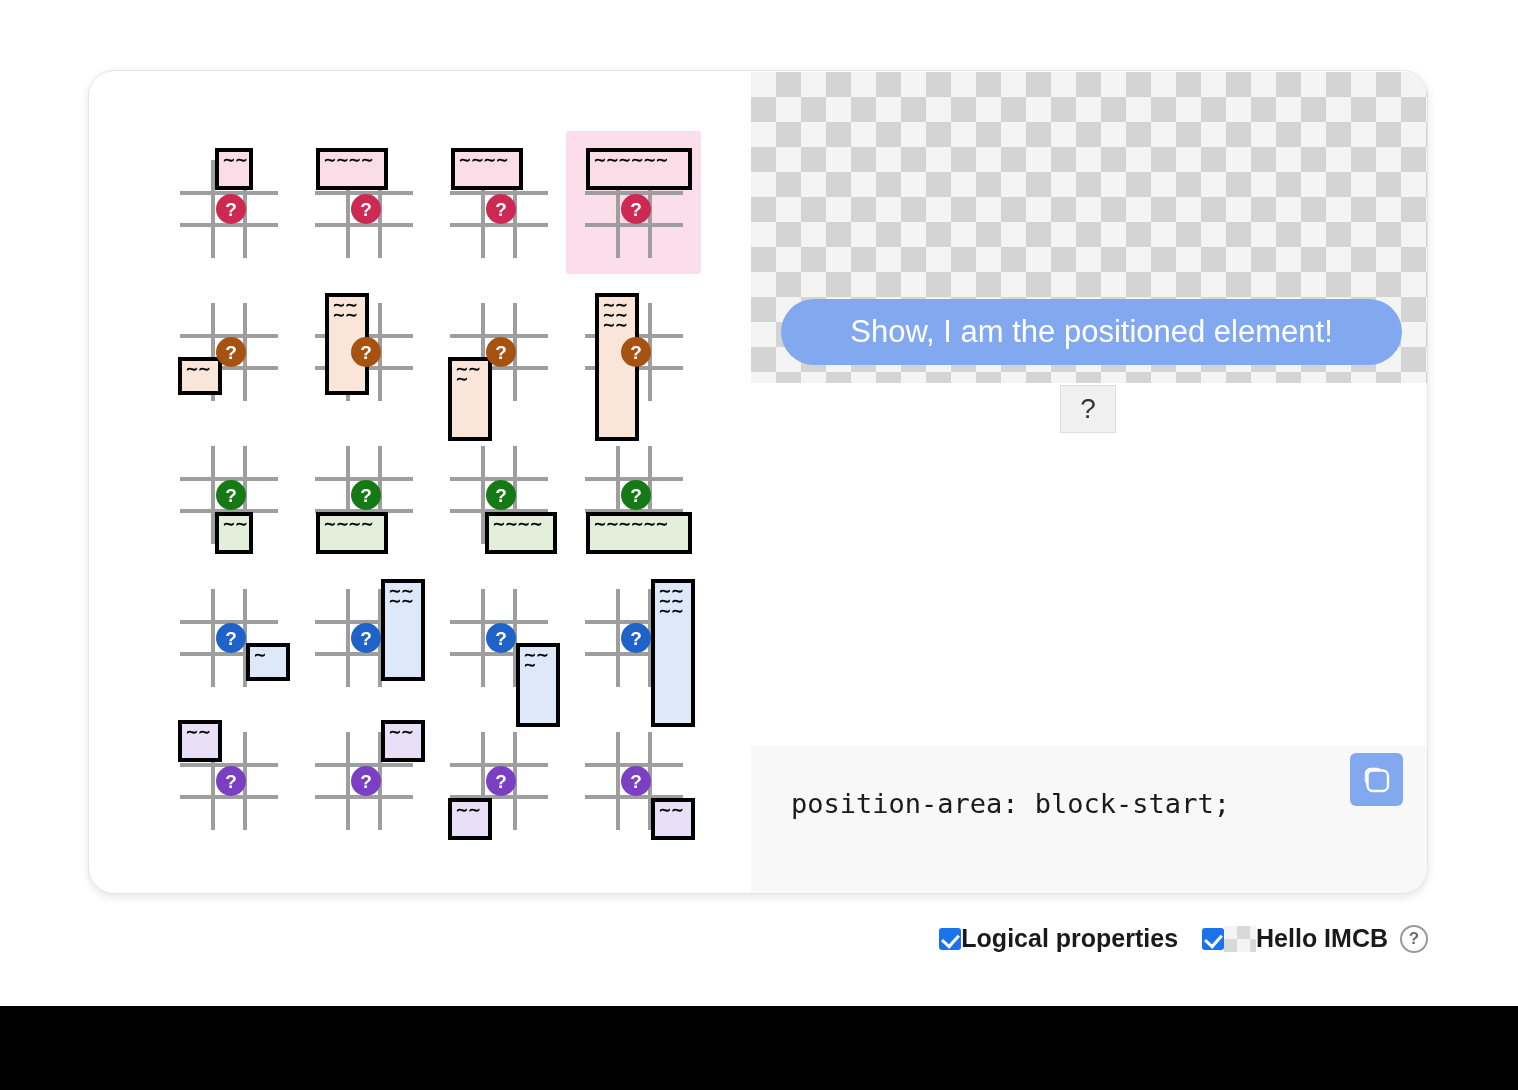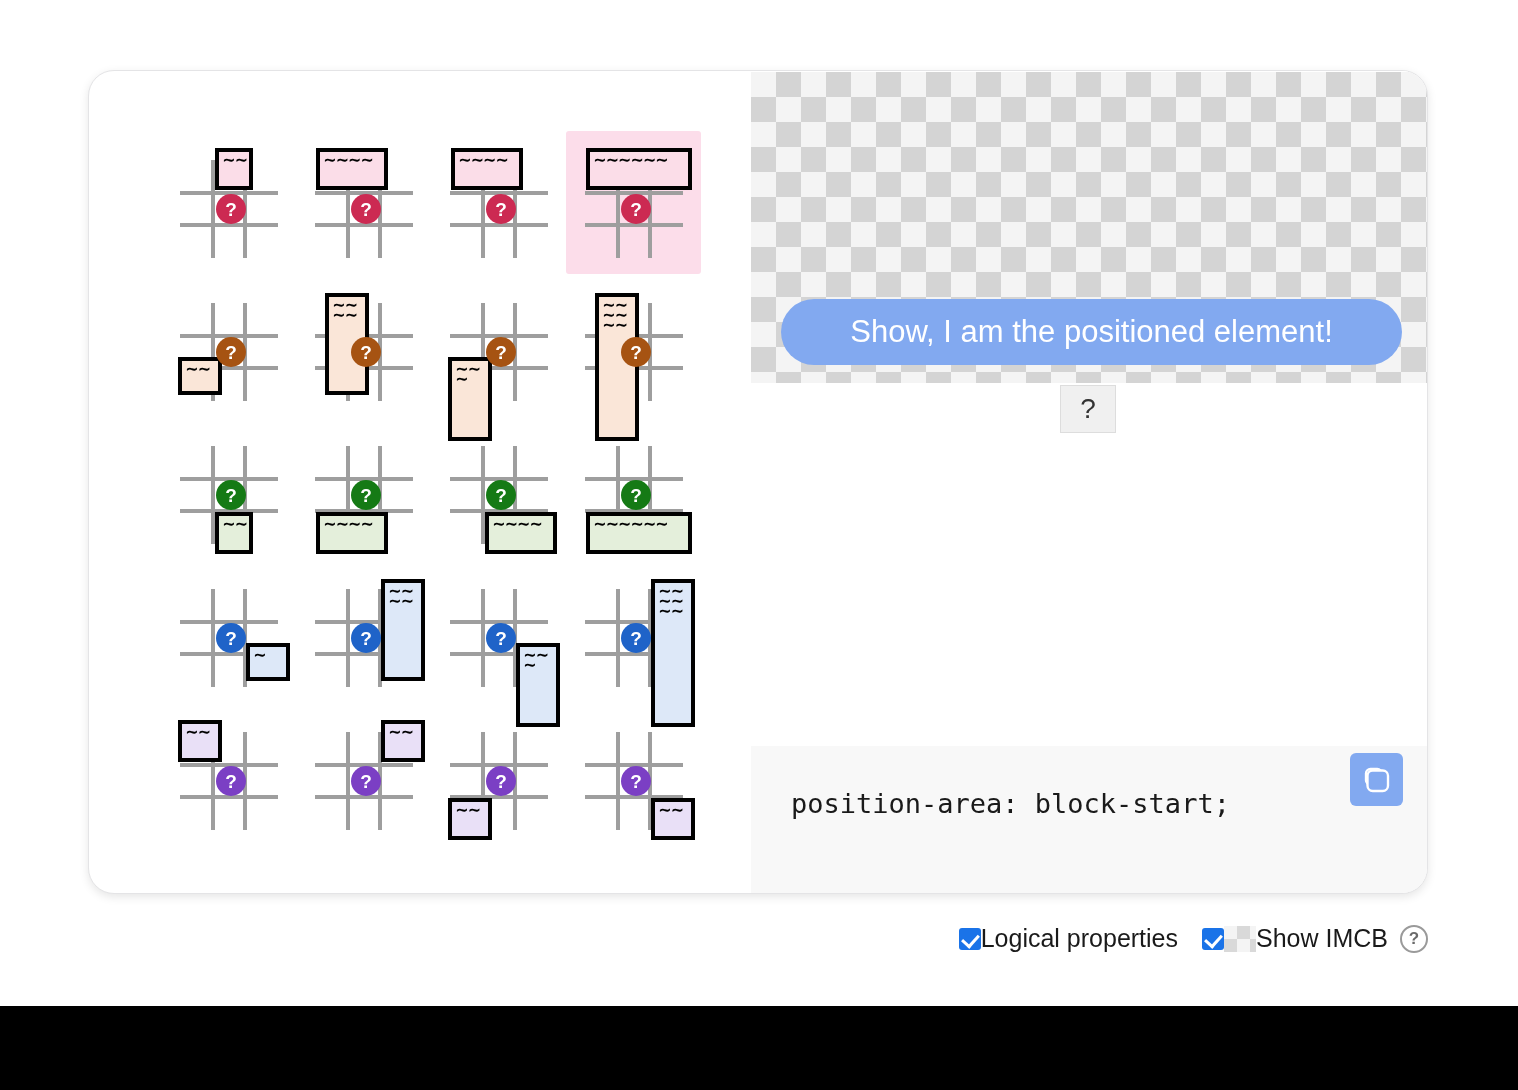--- a/index.html
+++ b/index.html
@@ -153,21 +153,21 @@
   }
 
   
   #controls {
     position:absolute; left:0; top:924px; width:1428px;
     display:flex; align-items:center; justify-content:flex-end;
     gap:0;
     font-size:25px;
     color:#1a1a1a;
   }
-  .ctl-group { display:flex; align-items:center; gap:0; }
+  .ctl-group { display:flex; align-items:center; gap:0;font-weight:bold; }
   #controls .ctl-group + .ctl-group { margin-left:24px; }
   .cbx {
     width:22px; height:22px; border-radius:3px;
     background:#1a73e8; position:relative; flex:0 0 22px;
     cursor:pointer;
   }
   .cbx::after {
     content:""; position:absolute;
     left:6px; top:3px; width:8px; height:13px;
     border:solid #ffffff; border-width:0 3px 3px 0;
@@ -499,19 +499,19 @@
 <div id="controls">
 
   <div class="ctl-group">
     <div class="cbx"></div>
     <span class="lbl">Logical properties</span>
   </div>
 
   <div class="ctl-group">
     <div class="cbx"></div>
     <div id="imcb-swatch"></div>
-    <span class="lbl">Show IMCB</span>
+    <span class="lbl">Hello IMCB</span>
   </div>
 
   <div id="help-icon">?</div>
 </div>
 
 <div id="bottom-bar"></div>
 
 </body></html>

